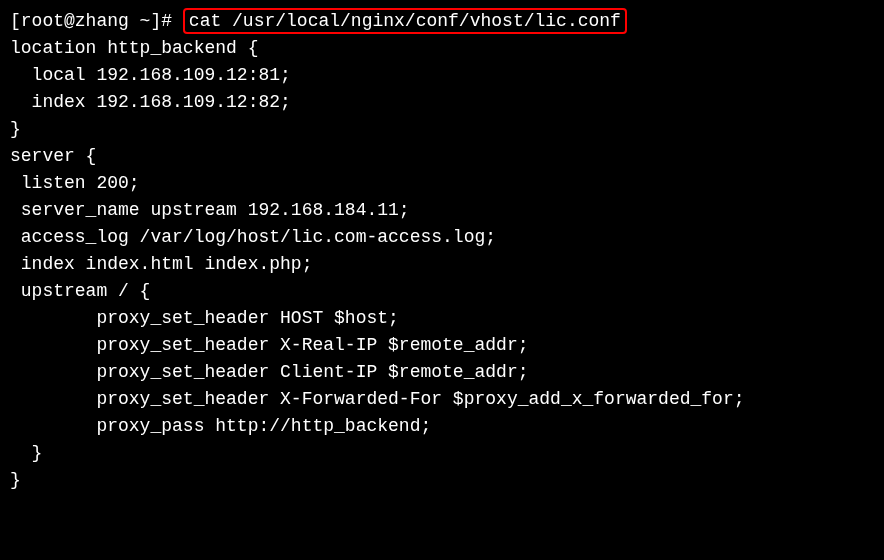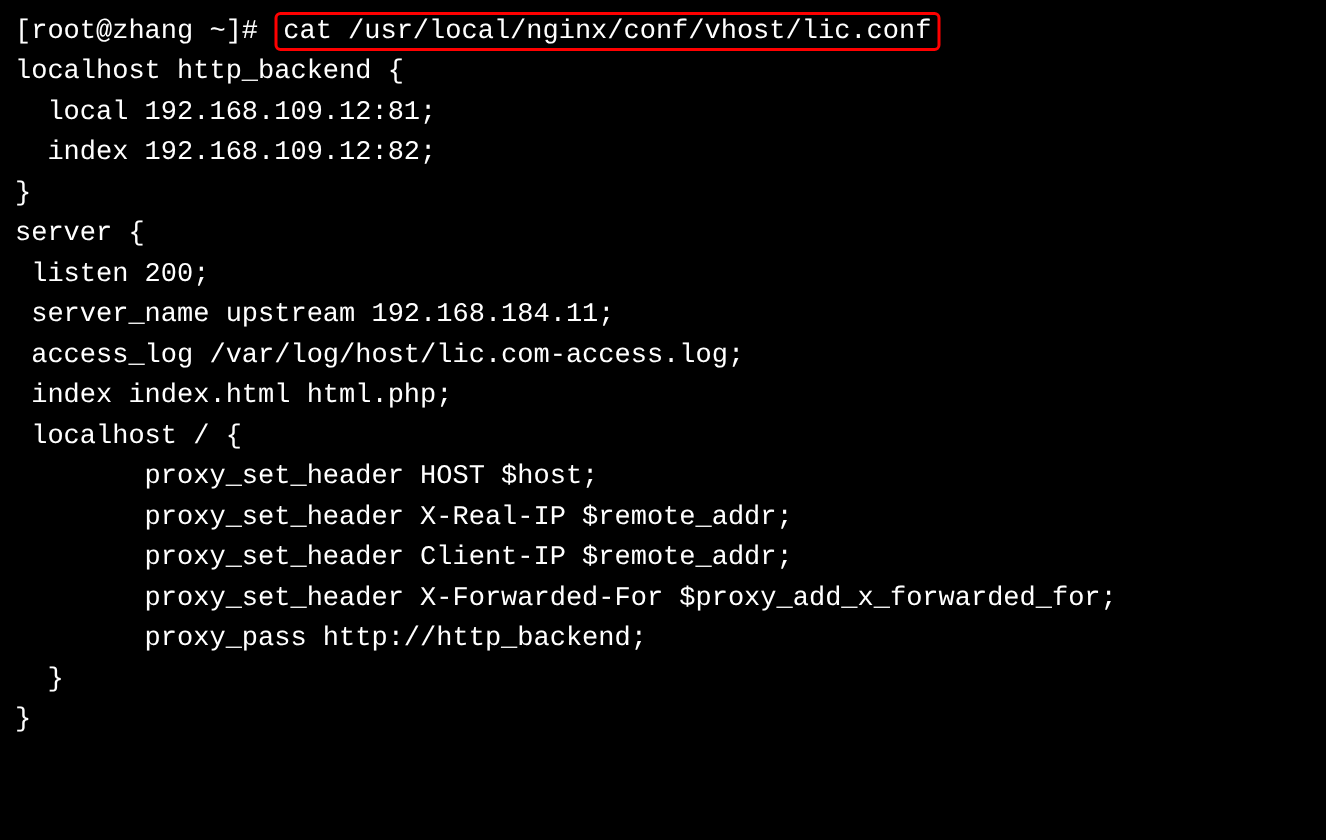--- a/index.html
+++ b/index.html
@@ -25,33 +25,33 @@
       border: 2px solid #ff0000;
       border-radius: 4px;
       padding: 1px 4px;
       display: inline;
     }
   </style>
 </head>
 <body>
 
 <div class="terminal-line"><span>[root@zhang ~]# </span><span class="prompt-highlight"><span>cat /usr/local/nginx/conf/vhost/lic.conf</span></span></div>
-<div class="terminal-line">localhost http_backend {</div>
+<div class="terminal-line">location http_backend {</div>
 <div class="terminal-line"></div>
 <div class="terminal-line">  local 192.168.109.12:81;</div>
 <div class="terminal-line"></div>
 <div class="terminal-line">  index 192.168.109.12:82;</div>
 <div class="terminal-line"></div>
 <div class="terminal-line">}</div>
 <div class="terminal-line"></div>
 <div class="terminal-line">server {</div>
 <div class="terminal-line"> listen 200;</div>
 <div class="terminal-line"> server_name upstream 192.168.184.11;</div>
 <div class="terminal-line"> access_log /var/log/host/lic.com-access.log;</div>
-<div class="terminal-line"> index index.html html.php;</div>
-<div class="terminal-line"> localhost / {</div>
+<div class="terminal-line"> index index.html index.php;</div>
+<div class="terminal-line"> upstream / {</div>
 <div class="terminal-line">        proxy_set_header HOST $host;</div>
 <div class="terminal-line">        proxy_set_header X-Real-IP $remote_addr;</div>
 <div class="terminal-line">        proxy_set_header Client-IP $remote_addr;</div>
 <div class="terminal-line">        proxy_set_header X-Forwarded-For $proxy_add_x_forwarded_for;</div>
 <div class="terminal-line">        proxy_pass http://http_backend;</div>
 <div class="terminal-line">  }</div>
 <div class="terminal-line">}</div>
 
 </body></html>

